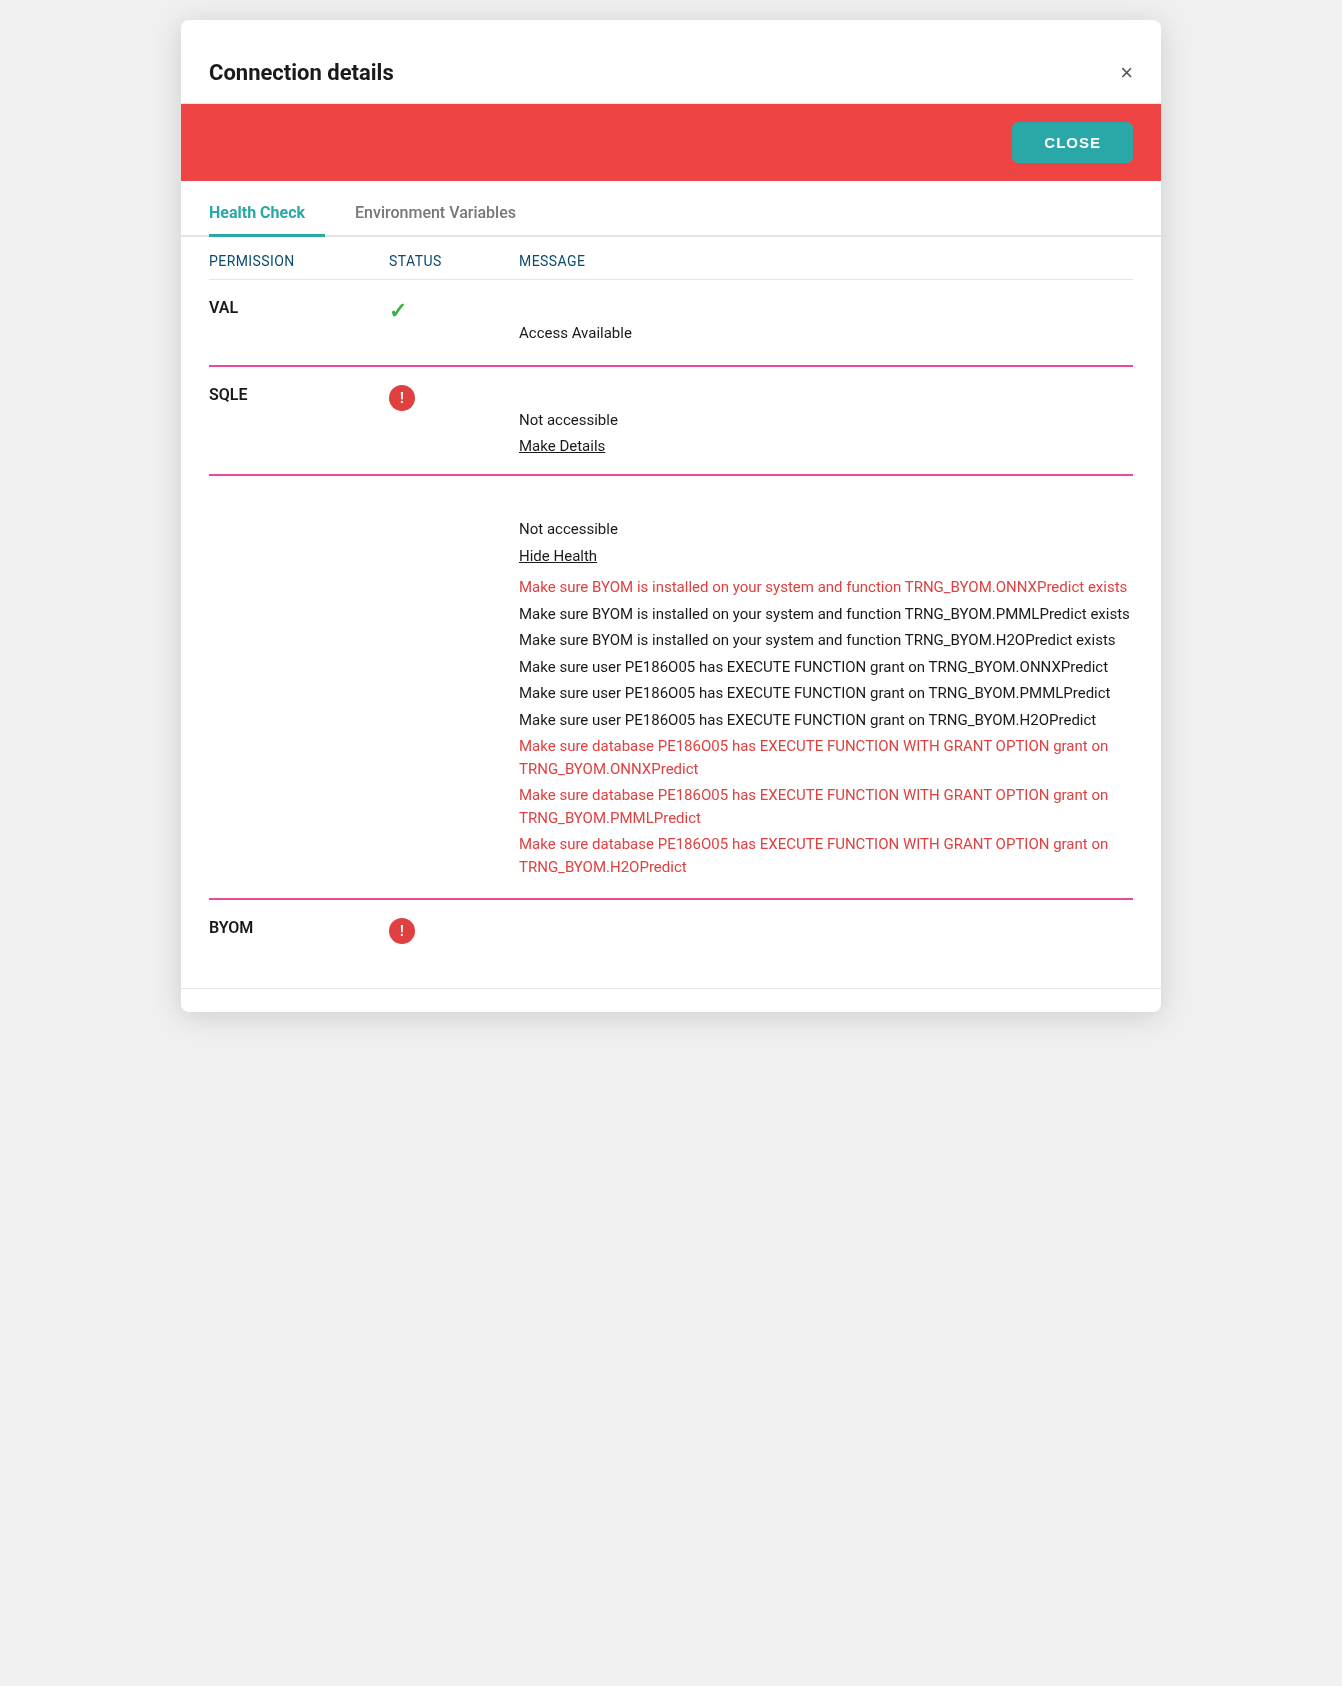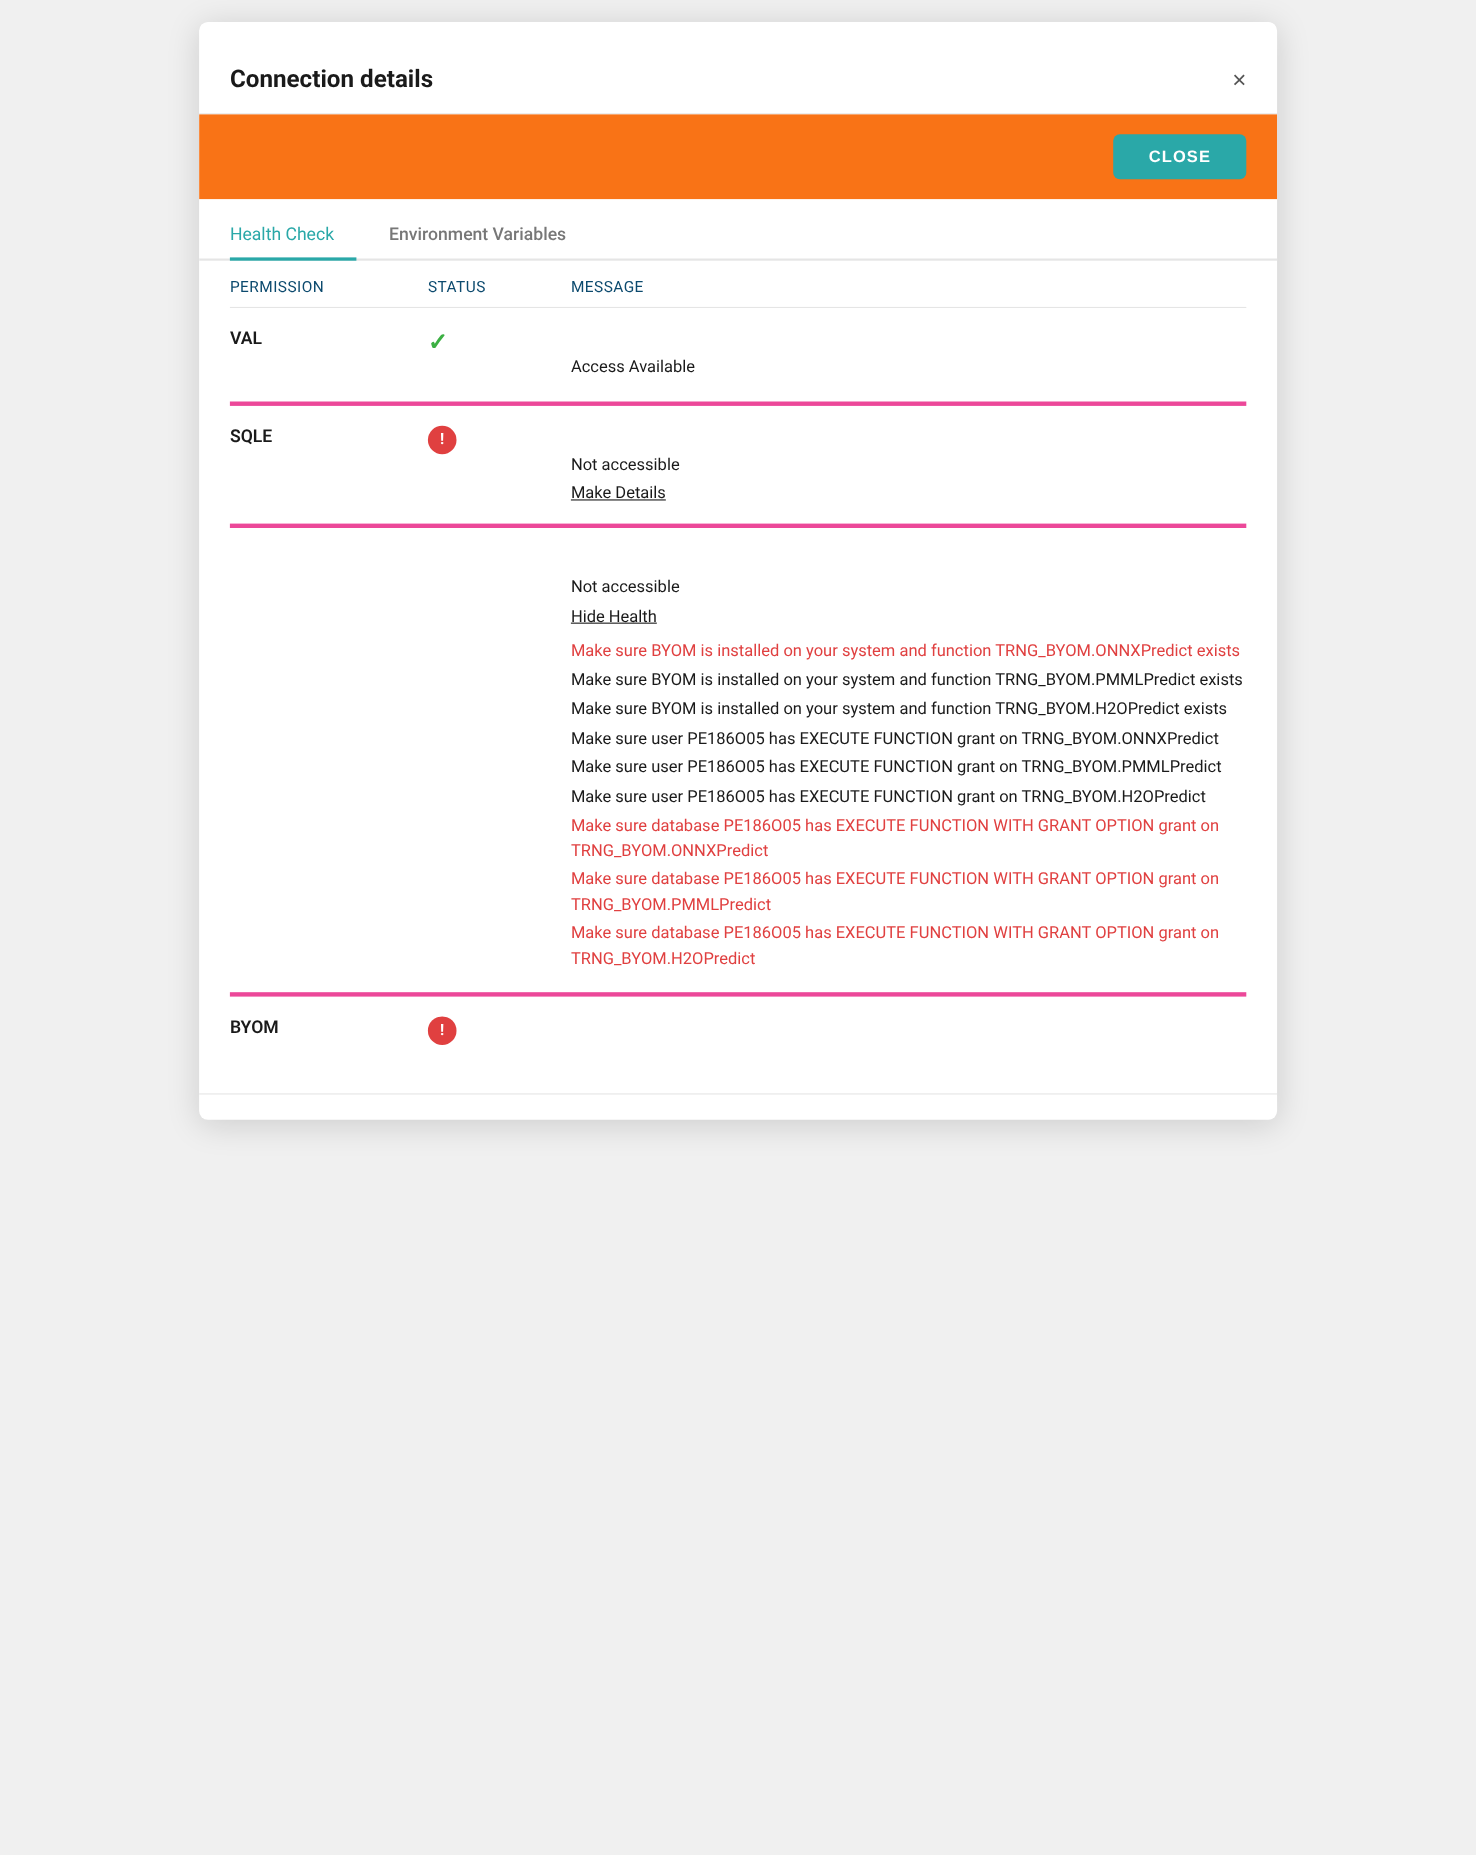--- a/index.html
+++ b/index.html
@@ -33,21 +33,21 @@
     }
     .close-x {
       font-size: 22px;
       color: #555;
       cursor: pointer;
       line-height: 1;
       background: none;
       border: none;
     }
     .top-bar {
-      background: #f97316;
+      background: #ef4444;
       display: flex;
       justify-content: flex-end;
       align-items: center;
       padding: 18px 28px;
     }
     .close-btn {
       background: #2aa8a8;
       color: #fff;
       font-size: 15px;
       font-weight: 700;
@@ -69,42 +69,42 @@
       font-size: 16px;
       font-weight: 500;
       color: #777;
       cursor: pointer;
       border-bottom: 3px solid transparent;
       margin-bottom: -2px;
     }
     .tab.active {
       color: #2aa8a8;
       border-bottom-color: #2aa8a8;
-      font-weight: 400;
+      font-weight: 700;
     }
     .table-area {
       padding: 0 28px 28px 28px;
     }
     .table-header {
       display: grid;
       grid-template-columns: 180px 130px 1fr;
       padding: 16px 0 10px 0;
       border-bottom: 1px solid #e5e5e5;
     }
     .table-header-cell {
       font-size: 14px;
       font-weight: 400;
       color: #0c4a6e;
       text-transform: uppercase;
       letter-spacing: 0.03em;
     }
     .table-row {
       display: grid;
       grid-template-columns: 180px 130px 1fr;
-      border-bottom: 4px solid #ec4899;
+      border-bottom: 2px solid #ec4899;
       align-items: start;
       padding: 16px 0;
     }
     .permission-cell {
       font-size: 16px;
       font-weight: 600;
       color: #1a1a1a;
       padding-top: 2px;
     }
     .status-cell {

